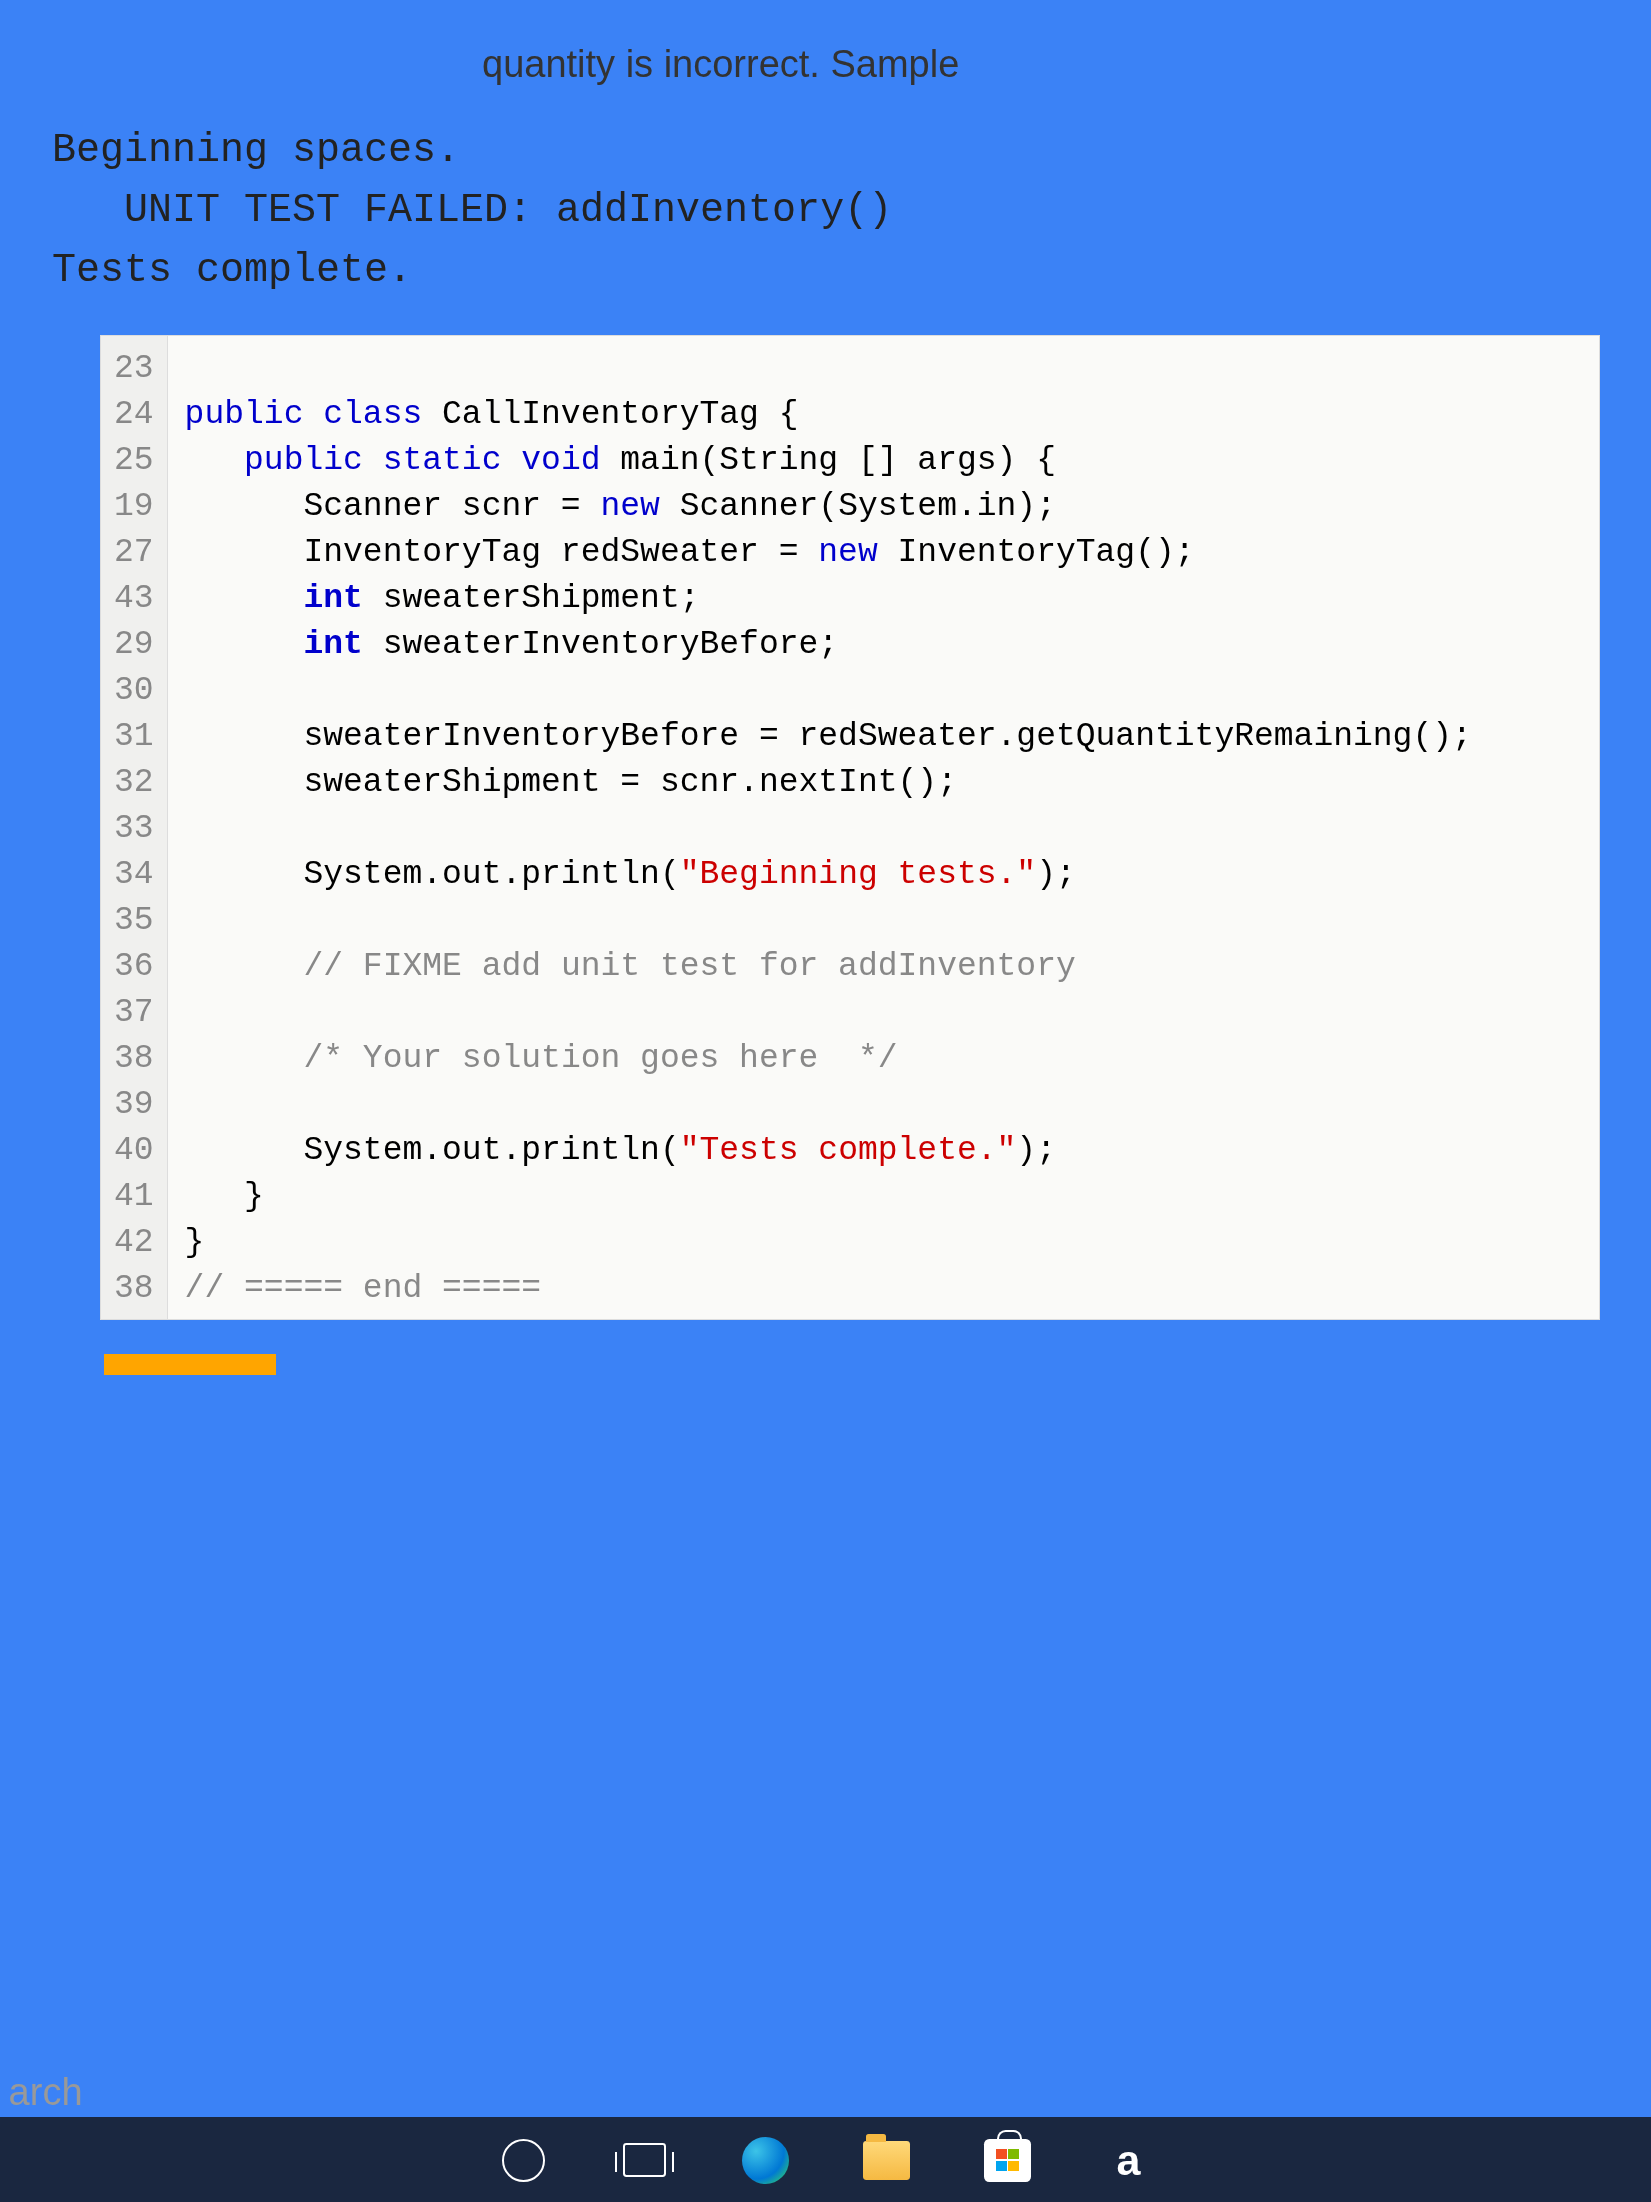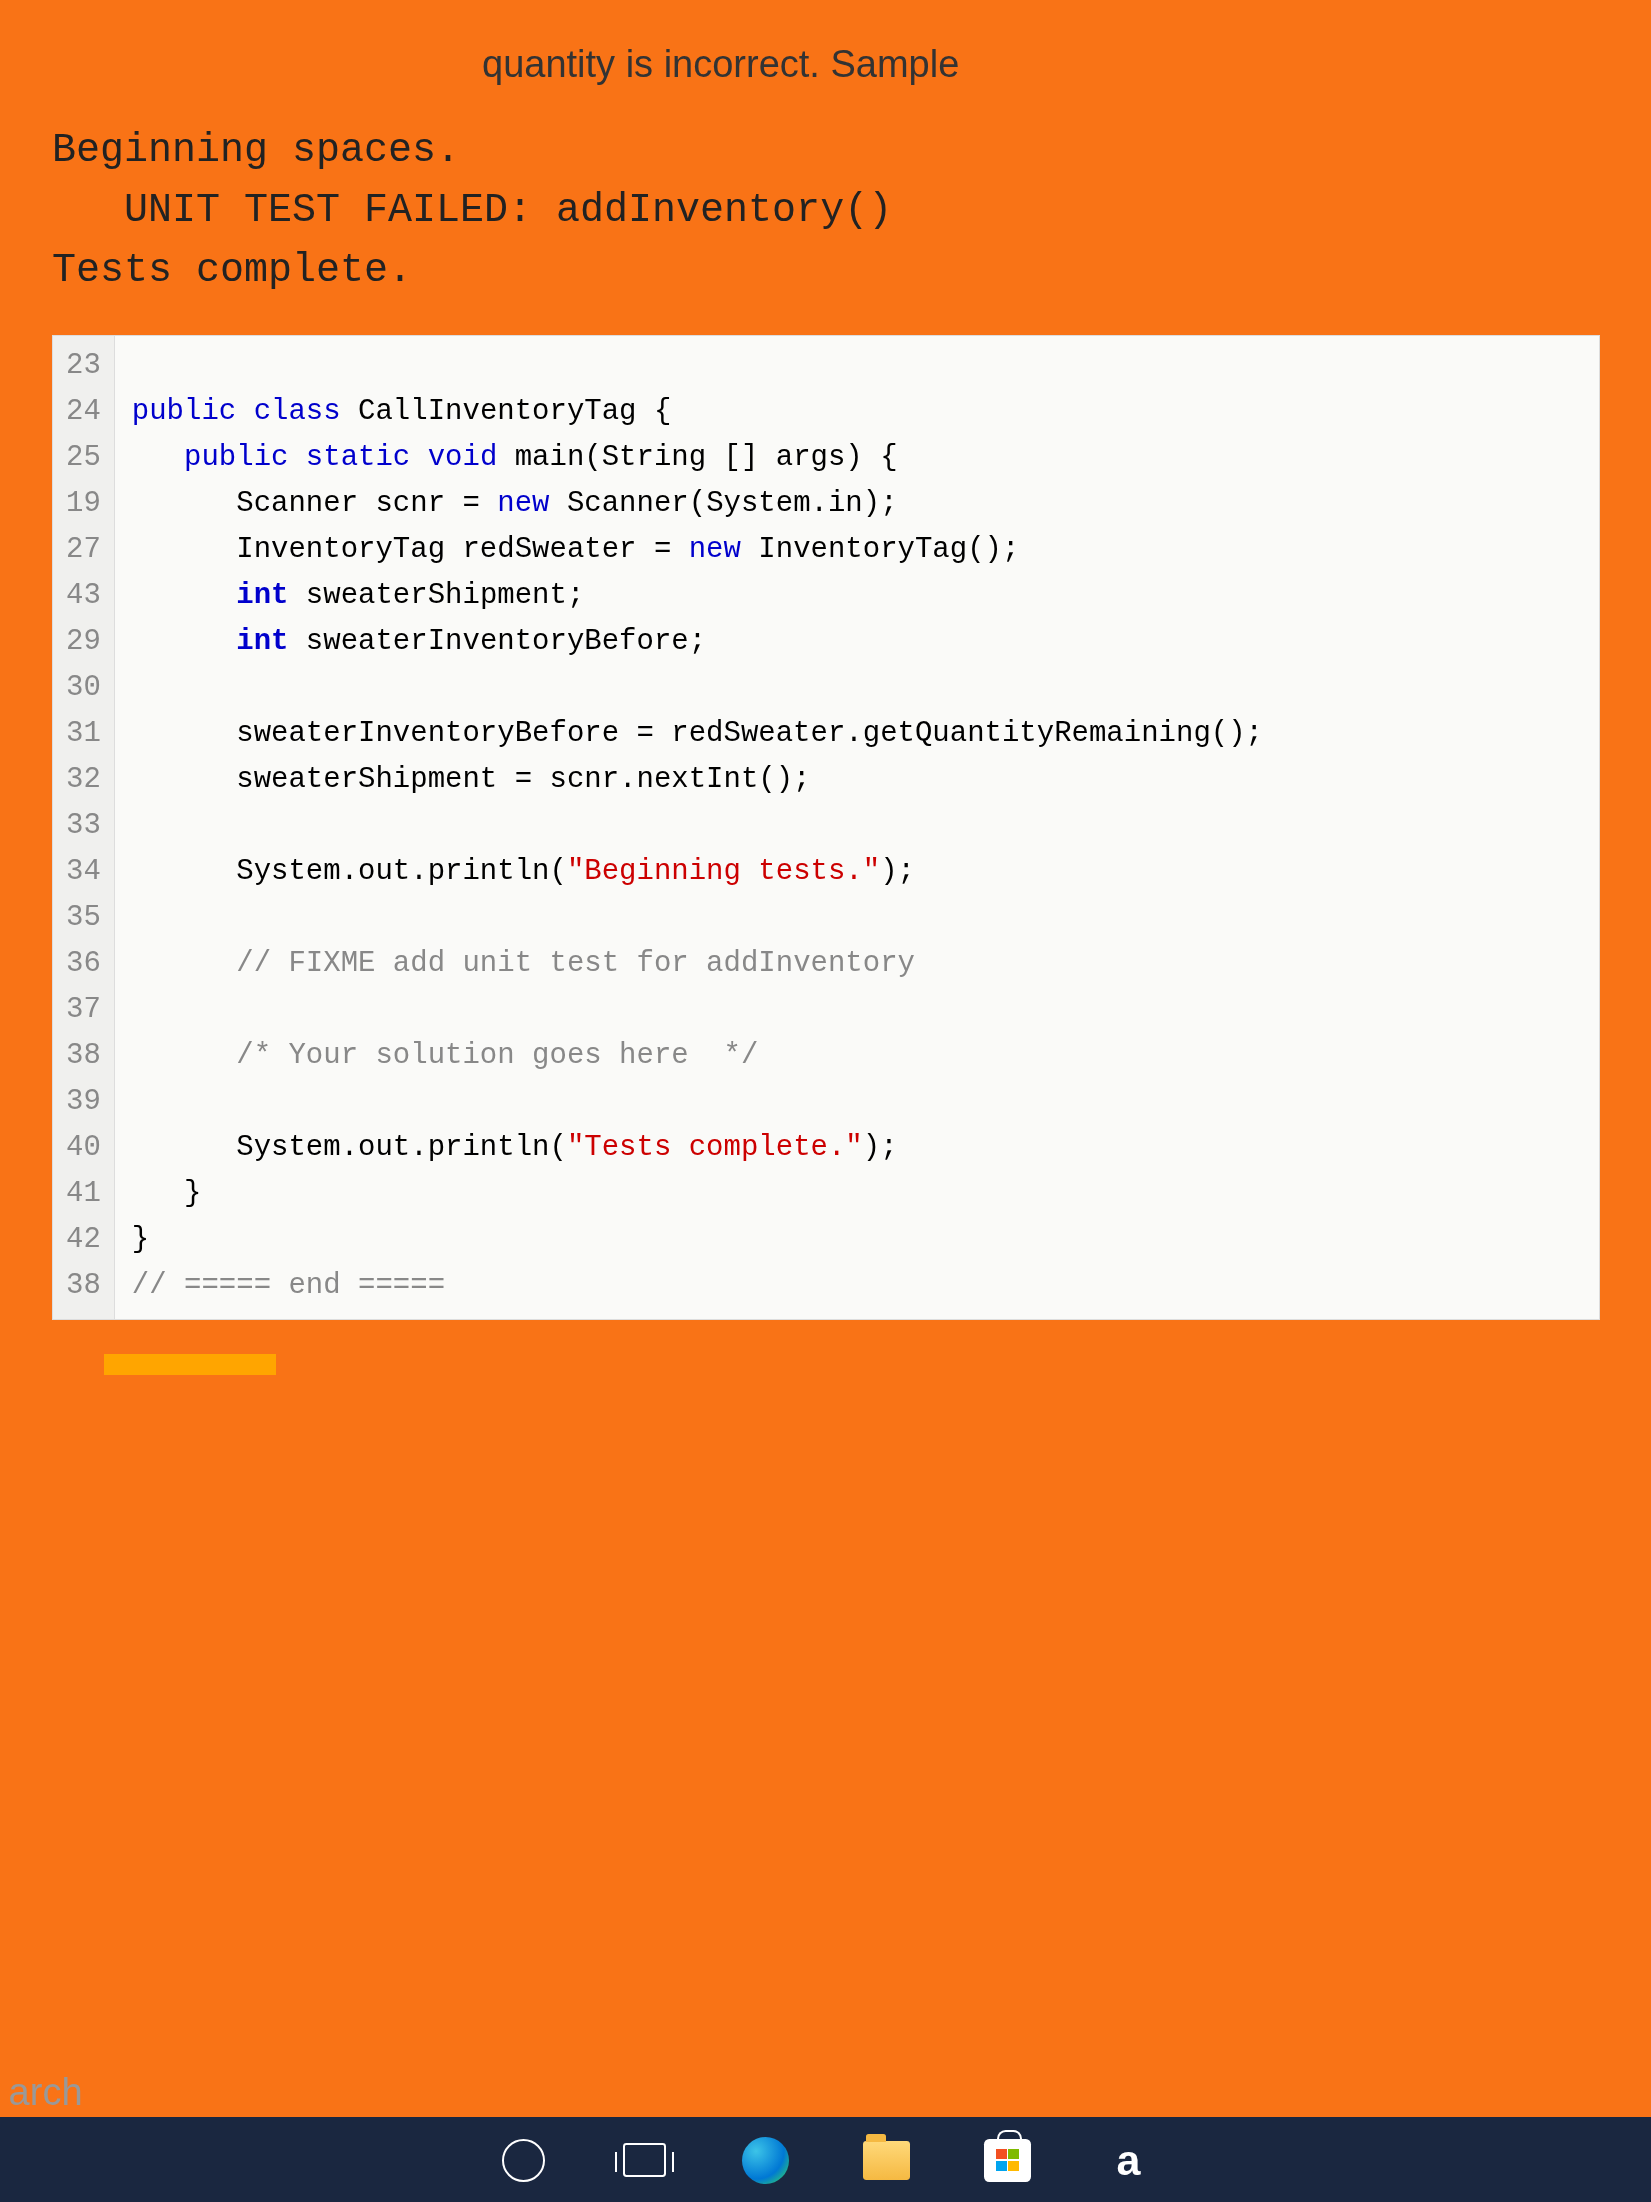--- a/index.html
+++ b/index.html
@@ -9,21 +9,21 @@
     }
     body {
       font-family: Arial, Helvetica, sans-serif;
       background: #f5f5f5;
       width: 1652px;
       height: 2203px;
       overflow: hidden;
       position: relative;
     }
     .content-area {
-      background: #f97316;
+      background: #3b82f6;
       padding: 34px 52px;
       height: calc(100% - 86px);
     }
     .problem-text {
       font-size: 38px;
       color: #333;
       line-height: 1.6;
       margin-bottom: 26px;
     }
     .output-block {
@@ -36,26 +36,27 @@
     }
     .note-text {
       font-size: 38px;
       color: #333;
       margin: 26px 0 52px 0;
     }
     .code-editor {
       background: #fafaf8;
       border: 0.9px solid #ddd;
       font-family: 'Consolas', 'Courier New', monospace;
-      font-size: 29px;
+      font-size: 33px;
       line-height: 1.5;
       display: flex;
       margin-top: 34px;
       max-width: 100%;
       overflow-x: hidden;
+      margin-left: 48px;
     }
     .line-numbers {
       background: #f0f0ee;
       color: #888;
       text-align: right;
       padding: 8.6px 13px;
       user-select: none;
       border-right: 0.9px solid #ddd;
       font-family: 'Consolas', 'Courier New', monospace;
     }

